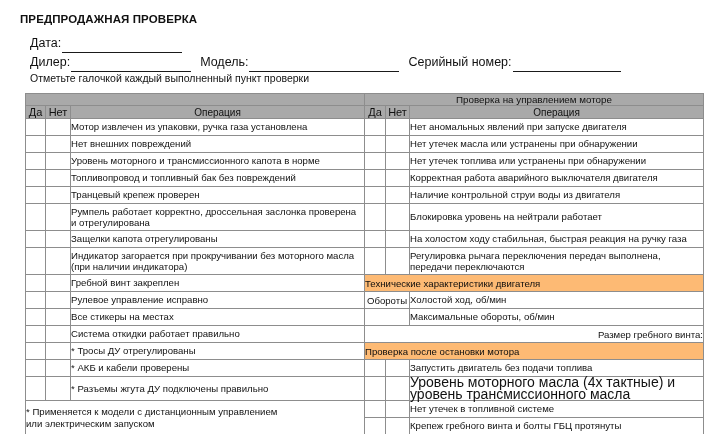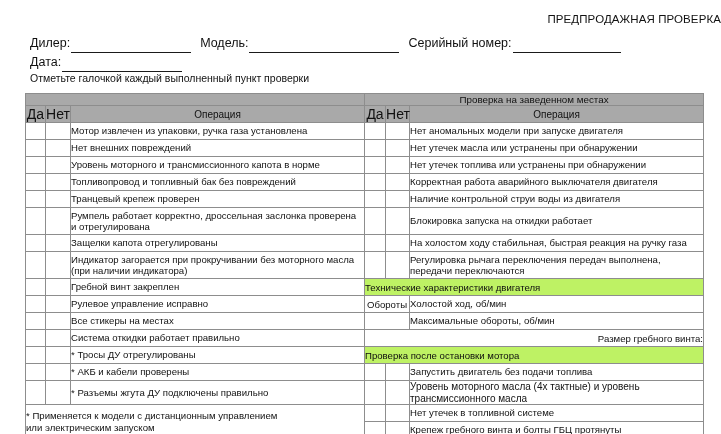--- a/index.html
+++ b/index.html
@@ -17,22 +17,22 @@
   .page {
     position: relative;
     width: 721px;
     height: 434px;
     box-sizing: border-box;
     padding: 0;
   }
 
   
   .doc-title {
-    text-align: right;
-    font-weight: normal;
+    text-align: left;
+    font-weight: bold;
     font-size: 11.5px;
     letter-spacing: 0.1px;
     padding-top: 13px;
     padding-left: 20px;
   }
   .form-lines {
     margin-top: 9px;
     padding-left: 30px;
     font-size: 12.5px;
     line-height: 19px;
@@ -89,30 +89,30 @@
 
   td.op, th.op {
     padding: 2px 6px 2px 7px;
     text-align: left;
     line-height: 11.5px;
   }
   td.tick {
     background: #ffffff;
   }
   .hdr-gray {
-    background: #bef264;
+    background: #fdba74;
     color: #0d0d0d;
   }
   .hdr-blank {
     background: #a9a9a9;
   }
   th.col-head {
     background: #a9a9a9;
     text-align: center;
-    font-size: 14px;
+    font-size: 11px;
     padding: 2px 0;
     margin-left: 28px;
   }
   th.sec-title {
     background: #a9a9a9;
     text-align: center;
     font-size: 9.8px;
     padding: 2.5px 0;
   }
   th.op-head {
@@ -131,21 +131,21 @@
     padding: 2px 4px;
     text-align: center;
     font-size: 9.6px;
     border-radius: 8px;
   }
   td.span-text {
     padding: 2px 6px 2px 7px;
     text-align: right;
   }
   td.small-text {
-    font-size: 10px;
+    font-size: 14px;
   }
   td.footnote {
     padding: 3px 6px 4px 7px;
     line-height: 11.5px;
     text-align: left;
     vertical-align: top;
   }
   .fn-indent {
     display: block;
     padding-left: 7px;
@@ -154,62 +154,62 @@
 </style>
 </head>
 <body>
 
 <div class="page">
 
   <div class="doc-title">ПРЕДПРОДАЖНАЯ ПРОВЕРКА</div>
 
   <div class="form-lines">
     <div class="form-row">
-      <span class="field-label">Дилер:</span><span class="blank b-dealer"></span><span class="gap-md"></span><span class="field-label">Модель:</span><span class="blank b-model"></span><span class="gap-md"></span><span class="field-label">Серийный номер:</span><span class="blank b-serial"></span>
+      <span class="field-label">Дата:</span><span class="blank b-date"></span>
     </div>
     <div class="form-row">
-      <span class="field-label">Дата:</span><span class="blank b-date"></span>
+      <span class="field-label">Дилер:</span><span class="blank b-dealer"></span><span class="gap-md"></span><span class="field-label">Модель:</span><span class="blank b-model"></span><span class="gap-md"></span><span class="field-label">Серийный номер:</span><span class="blank b-serial"></span>
     </div>
   </div>
 
   <div class="instruction">Отметьте галочкой каждый выполненный пункт проверки</div>
 
   <div class="table-wrap">
     <table class="checklist">
       <colgroup>
         <col class="c-yes">
           <col class="c-no">
           <col class="c-op">
         <col class="c-yes2">
           <col class="c-no2">
           <col class="c-op2">
       </colgroup>
       <tbody>
 
         <tr>
           <th colspan="3" class="hdr-blank"></th>
-          <th colspan="3" class="sec-title">Проверка на заведенном местах</th>
+          <th colspan="3" class="sec-title">Проверка на управлением моторе</th>
         </tr>
 
         <tr>
           <th class="col-head">Да</th>
           <th class="col-head">Нет</th>
           <th class="op-head">Операция</th>
           <th class="col-head">Да</th>
           <th class="col-head">Нет</th>
           <th class="op-head">Операция</th>
         </tr>
 
         <tr>
           <td class="tick row-cell"></td>
           <td class="tick row-cell"></td>
           <td class="op row-cell">Мотор извлечен из упаковки, ручка газа установлена</td>
           <td class="tick row-cell"></td>
           <td class="tick row-cell"></td>
-          <td class="op row-cell">Нет аномальных модели при запуске двигателя</td>
+          <td class="op row-cell">Нет аномальных явлений при запуске двигателя</td>
         </tr>
 
         <tr>
           <td class="tick row-cell"></td>
           <td class="tick row-cell"></td>
           <td class="op row-cell">Нет внешних повреждений</td>
           <td class="tick row-cell"></td>
           <td class="tick row-cell"></td>
           <td class="op row-cell">Нет утечек масла или устранены при обнаружении</td>
         </tr>
@@ -240,21 +240,21 @@
           <td class="tick row-cell"></td>
           <td class="op row-cell">Наличие контрольной струи воды из двигателя</td>
         </tr>
 
         <tr>
           <td class="tick row-cell two-line"></td>
           <td class="tick row-cell two-line"></td>
           <td class="op row-cell two-line">Румпель работает корректно, дроссельная заслонка проверена и отрегулирована</td>
           <td class="tick row-cell two-line"></td>
           <td class="tick row-cell two-line"></td>
-          <td class="op row-cell two-line">Блокировка запуска на откидки работает</td>
+          <td class="op row-cell two-line">Блокировка уровень на нейтрали работает</td>
         </tr>
 
         <tr>
           <td class="tick row-cell"></td>
           <td class="tick row-cell"></td>
           <td class="op row-cell">Защелки капота отрегулированы</td>
           <td class="tick row-cell"></td>
           <td class="tick row-cell"></td>
           <td class="op row-cell">На холостом ходу стабильная, быстрая реакция на ручку газа</td>
         </tr>

